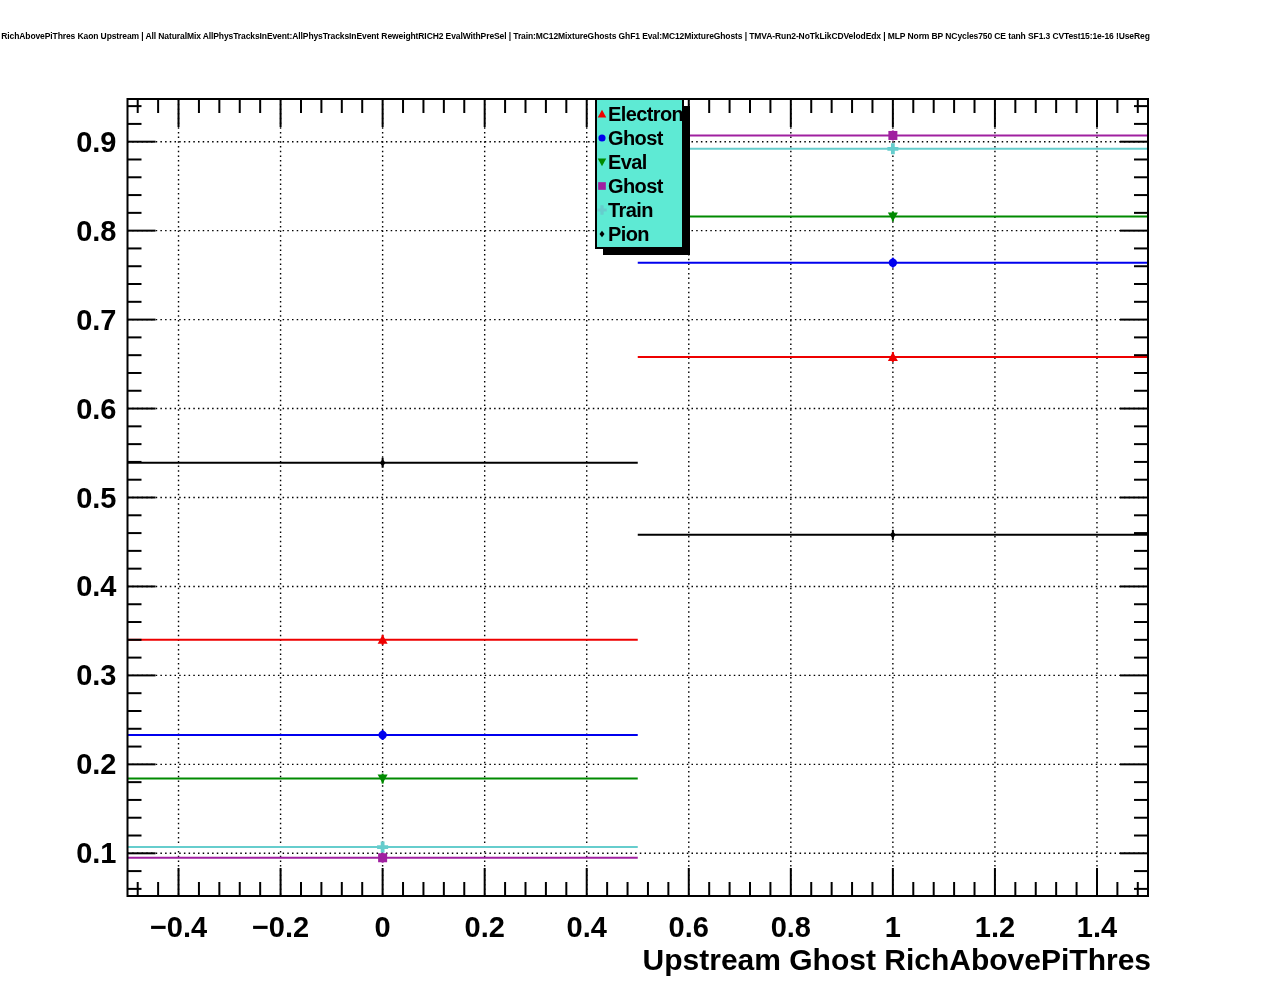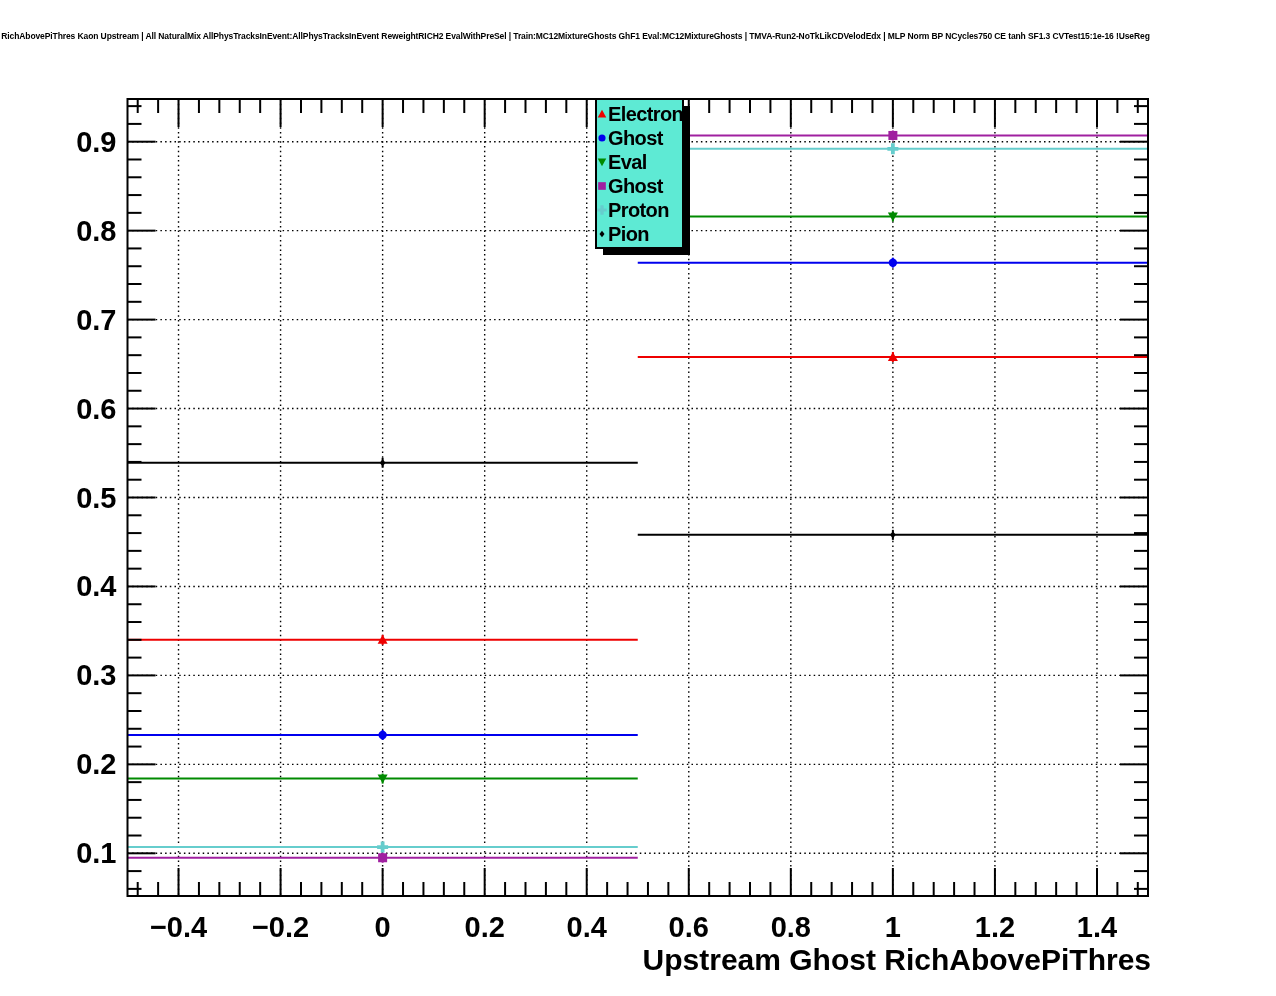--- a/index.html
+++ b/index.html
@@ -341,21 +341,21 @@
       <div class="legend-row">
         <svg width="11" height="22">
           <rect x="1.1750000000000003" y="7.175000000000001" width="7.6499999999999995" height="7.6499999999999995" fill="#a020a0"></rect>
         </svg>
         <span class="legend-label">Ghost</span>
       </div>
       <div class="legend-row">
         <svg width="11" height="22">
           <polygon points="3.385,6.325 6.615,6.325 6.615,9.385 9.675,9.385 9.675,12.615 6.615,12.615 6.615,15.675 3.385,15.675 3.385,12.615 0.3250000000000002,12.615 0.3250000000000002,9.385 3.385,9.385" fill="#66cdcd"></polygon>
         </svg>
-        <span class="legend-label">Proton</span>
+        <span class="legend-label">Train</span>
       </div>
       <div class="legend-row">
         <svg width="11" height="22">
           <polygon points="5,7.78 7.52,11 5,14.219999999999999 2.48,11" fill="#000000"></polygon>
         </svg>
         <span class="legend-label">Pion</span>
       </div>
     </div>
 </div>
 

